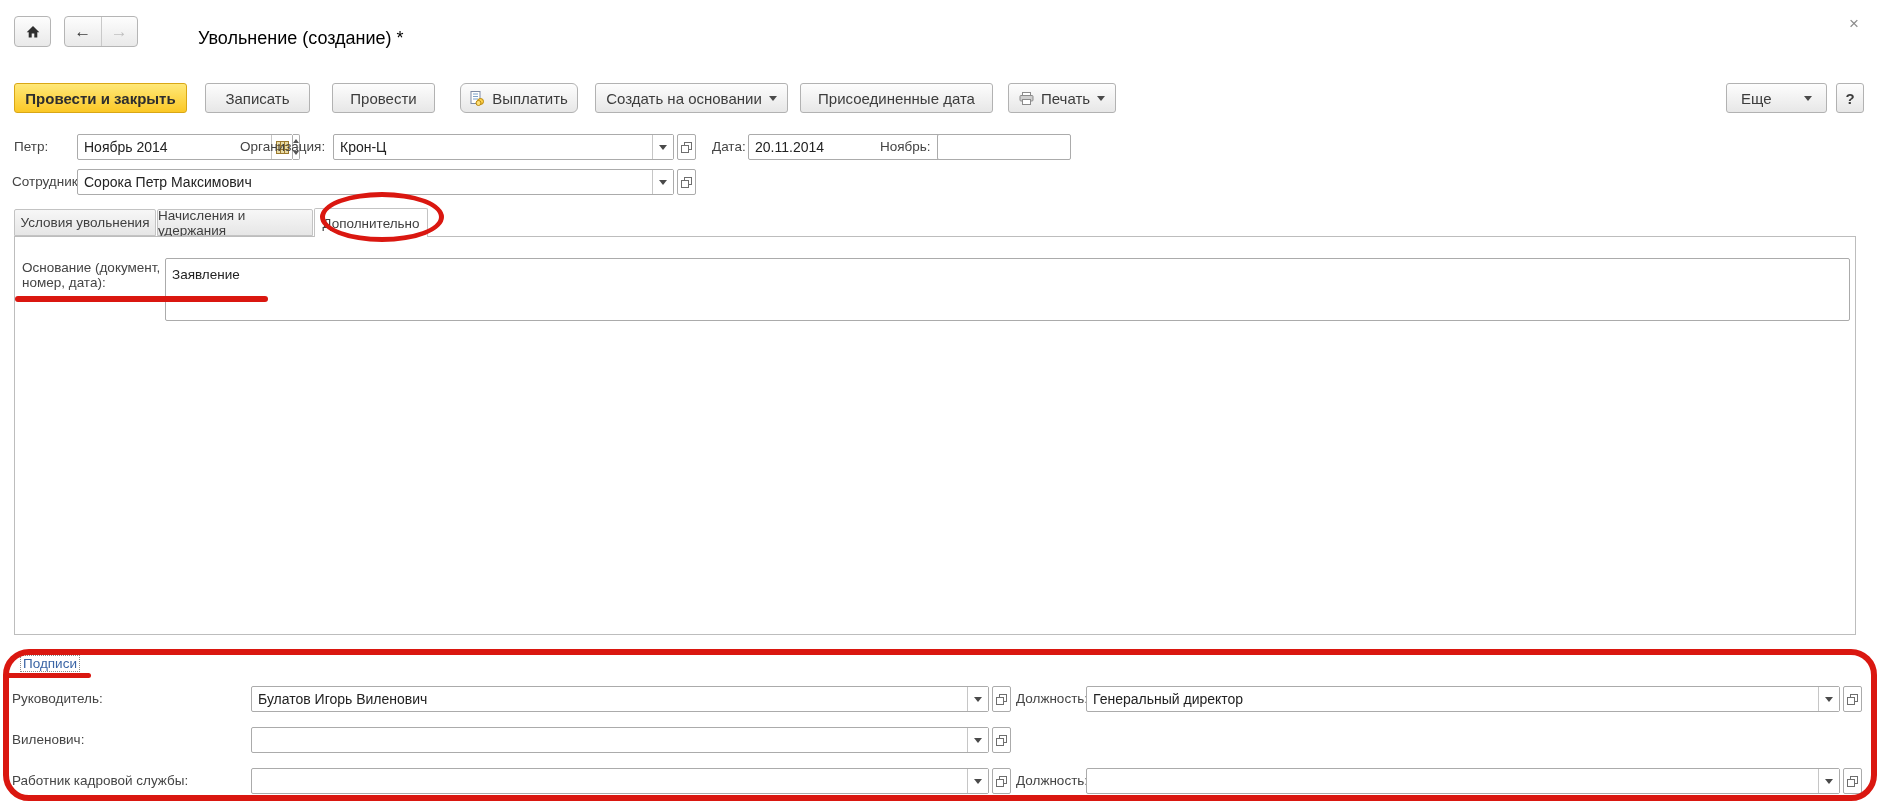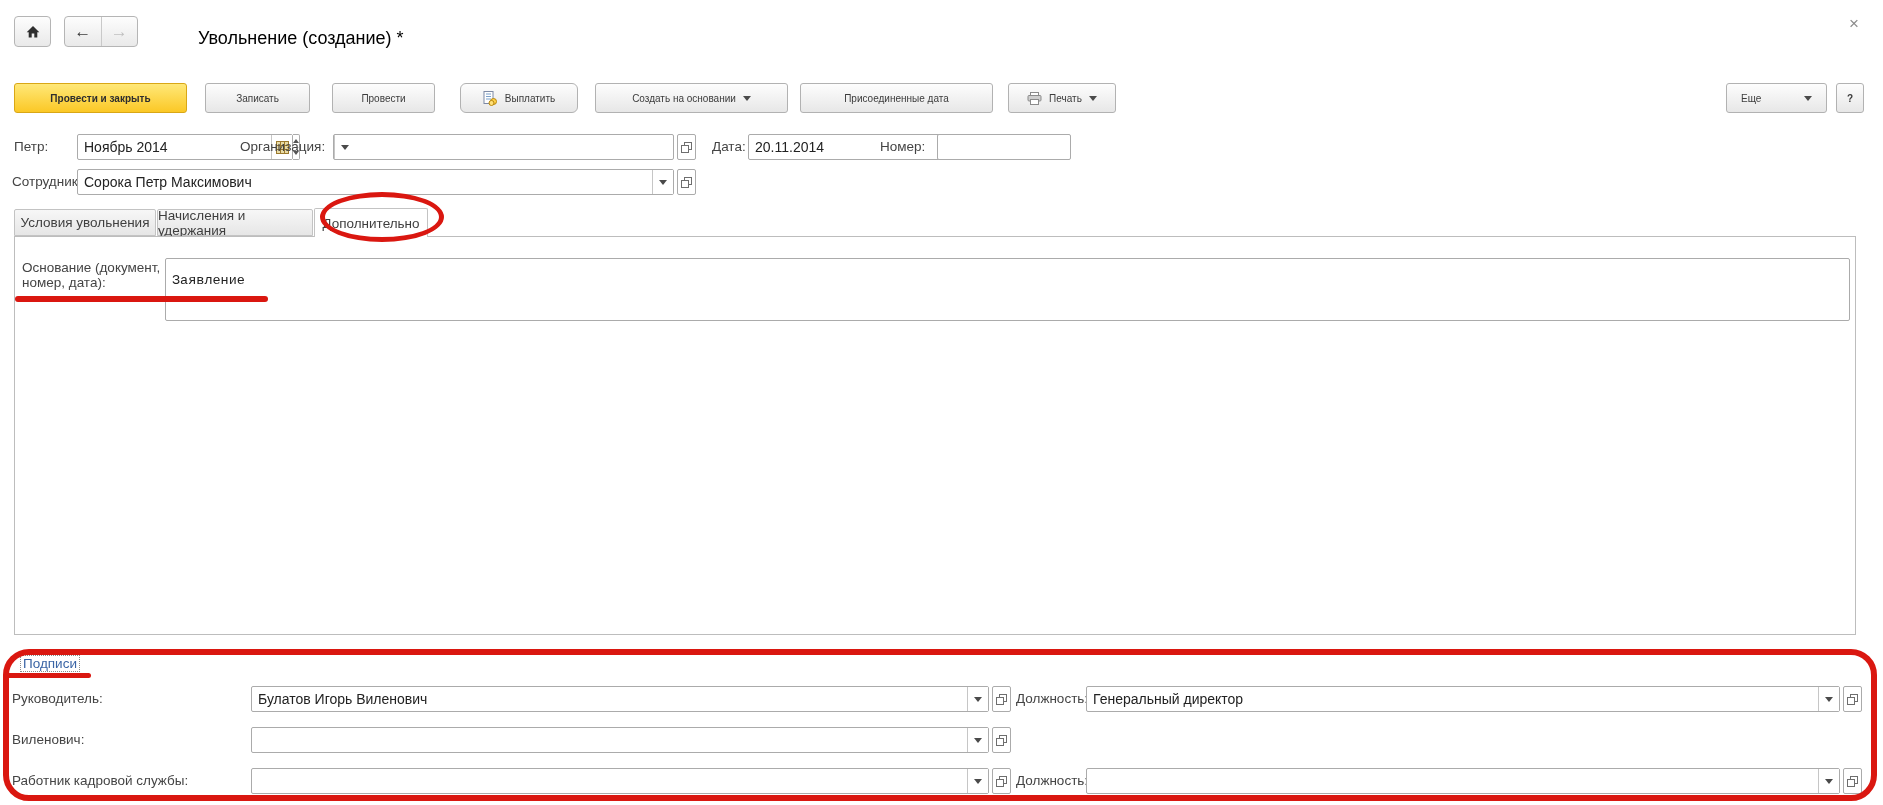--- a/index.html
+++ b/index.html
@@ -15,21 +15,21 @@
         display:flex;}
   .navhalf{flex:1;display:flex;align-items:center;justify-content:center;font-size:17px;
         font-weight:bold;cursor:pointer;}
   .navhalf.back{border-right:1px solid #c9c9c9;color:#3a3a3a;}
   .navhalf.fwd{color:#c0c0c0;}
   .page-title{position:absolute;left:198px;top:28px;font-size:18px;color:#000000;}
   .win-close{position:absolute;left:1849px;top:14px;font-size:17px;color:#8d8d8d;cursor:pointer;}
 
   
   .btn{position:absolute;top:83px;height:30px;box-sizing:border-box;border:1px solid #b2b2b2;
-       border-radius:3px;background:linear-gradient(#fdfdfd,#e7e7e7);font-size:10px;
+       border-radius:3px;background:linear-gradient(#fdfdfd,#e7e7e7);font-size:15px;
        color:#3c3c3c;display:flex;align-items:center;justify-content:center;gap:7px;
        padding:0 10px;cursor:pointer;white-space:nowrap;}
   .btn-primary{background:linear-gradient(#ffe878,#fbc826);border-color:#d9a716;font-weight:bold;color:#2e2e2e;}
   .caret{width:0;height:0;border-left:4px solid transparent;border-right:4px solid transparent;
          border-top:5px solid #4a4a4a;display:inline-block;}
 
   
   .lbl{position:absolute;font-size:13.5px;color:#444;height:26px;line-height:26px;white-space:nowrap;}
   .fgroup{position:absolute;height:26px;box-sizing:border-box;display:flex;align-items:stretch;}
   .fg-main{display:flex;flex:1;box-sizing:border-box;border:1px solid #ababab;border-radius:2px;background:#fff;}
@@ -54,22 +54,22 @@
   
   .tab{position:absolute;top:209px;height:27px;box-sizing:border-box;border:1px solid #c3c3c3;
        border-radius:2px 2px 0 0;background:linear-gradient(#f7f7f7,#e6e6e6);font-size:13.5px;
        color:#3f3f3f;display:flex;align-items:center;justify-content:center;cursor:pointer;z-index:1;}
   .tab.active{top:208px;height:29px;background:#fff;border-bottom:none;z-index:3;}
   .panel{position:absolute;left:14px;top:236px;width:1842px;height:399px;box-sizing:border-box;
        border:1px solid #bdbdbd;background:#fff;z-index:2;}
   .basis-label{position:absolute;left:22px;top:260px;width:148px;font-size:13.5px;color:#444;
        line-height:15px;z-index:4;}
   .basis-area{position:absolute;left:165px;top:258px;width:1685px;height:63px;box-sizing:border-box;
-       border:1px solid #ababab;border-radius:2px;resize:none;font-family:Liberation Mono, monospace;
-       font-size:13.5px;color:#222;padding:14px 6px;z-index:4;outline:none;}
+       border:1px solid #ababab;border-radius:2px;resize:none;font-family:Liberation Sans, sans-serif;
+       font-size:13.5px;color:#222;padding:8px 6px;z-index:4;outline:none;}
 
   
   .sig-link{position:absolute;left:20px;top:655px;font-size:13.5px;color:#3a64a5;
        border:1px dotted #8a8a8a;padding:0 2px;cursor:pointer;z-index:4;}
 
   
   .ann{position:absolute;pointer-events:none;z-index:9;}
   .ann-ellipse{left:320px;top:192px;width:124px;height:50px;box-sizing:border-box;
        border:5px solid #da1710;border-radius:50%;}
   .ann-line{background:#da1710;border-radius:3px;}
@@ -167,20 +167,21 @@
         </div>
       <div class="spin-cell">
         <span class="tri-dn"></span>
         </div>
     </div>
   </div>
 
   <div class="lbl" style="left:240px;top:134px;">Организация:</div>
   <div class="fgroup" style="left:333px;top:134px;width:363px;">
     <div class="fg-main">
+      <input class="fg-input" value="Крон-Ц" style="">
       <div class="fg-btn">
         <span class="caret"></span>
         </div>
     </div>
     <div class="open-btn">
       <span>
         <svg width="11" height="11" viewBox="0 0 11 11">
           <rect x="3.5" y="0.5" width="7" height="7" fill="#fff" stroke="#6e6e6e"></rect>
           <rect x="0.5" y="3.5" width="7" height="7" fill="#fff" stroke="#6e6e6e"></rect>
         </svg>
@@ -199,21 +200,21 @@
             <rect x="0.5" y="0.5" width="12" height="3" fill="#d9d9d9" stroke="#8a8a8a"></rect>
             <line x1="4.5" y1="3.5" x2="4.5" y2="11.5" stroke="#b5b5b5"></line>
             <line x1="8.5" y1="3.5" x2="8.5" y2="11.5" stroke="#b5b5b5"></line>
             <line x1="0.5" y1="7.5" x2="12.5" y2="7.5" stroke="#b5b5b5"></line>
           </svg>
         </span>
       </div>
     </div>
   </div>
 
-  <div class="lbl" style="left:880px;top:134px;">Номер:</div>
+  <div class="lbl" style="left:880px;top:134px;">Ноябрь:</div>
   <input class="plain-input" style="left: 937px; top: 134px; width: 134px;" value="">
 
   <div class="lbl" style="left:12px;top:169px;">Сотрудник:</div>
   <div class="fgroup" style="left:77px;top:169px;width:619px;">
     <div class="fg-main">
       <input class="fg-input" value="Сорока Петр Максимович" style="">
       <div class="fg-btn">
         <span class="caret"></span>
         </div>
     </div>

